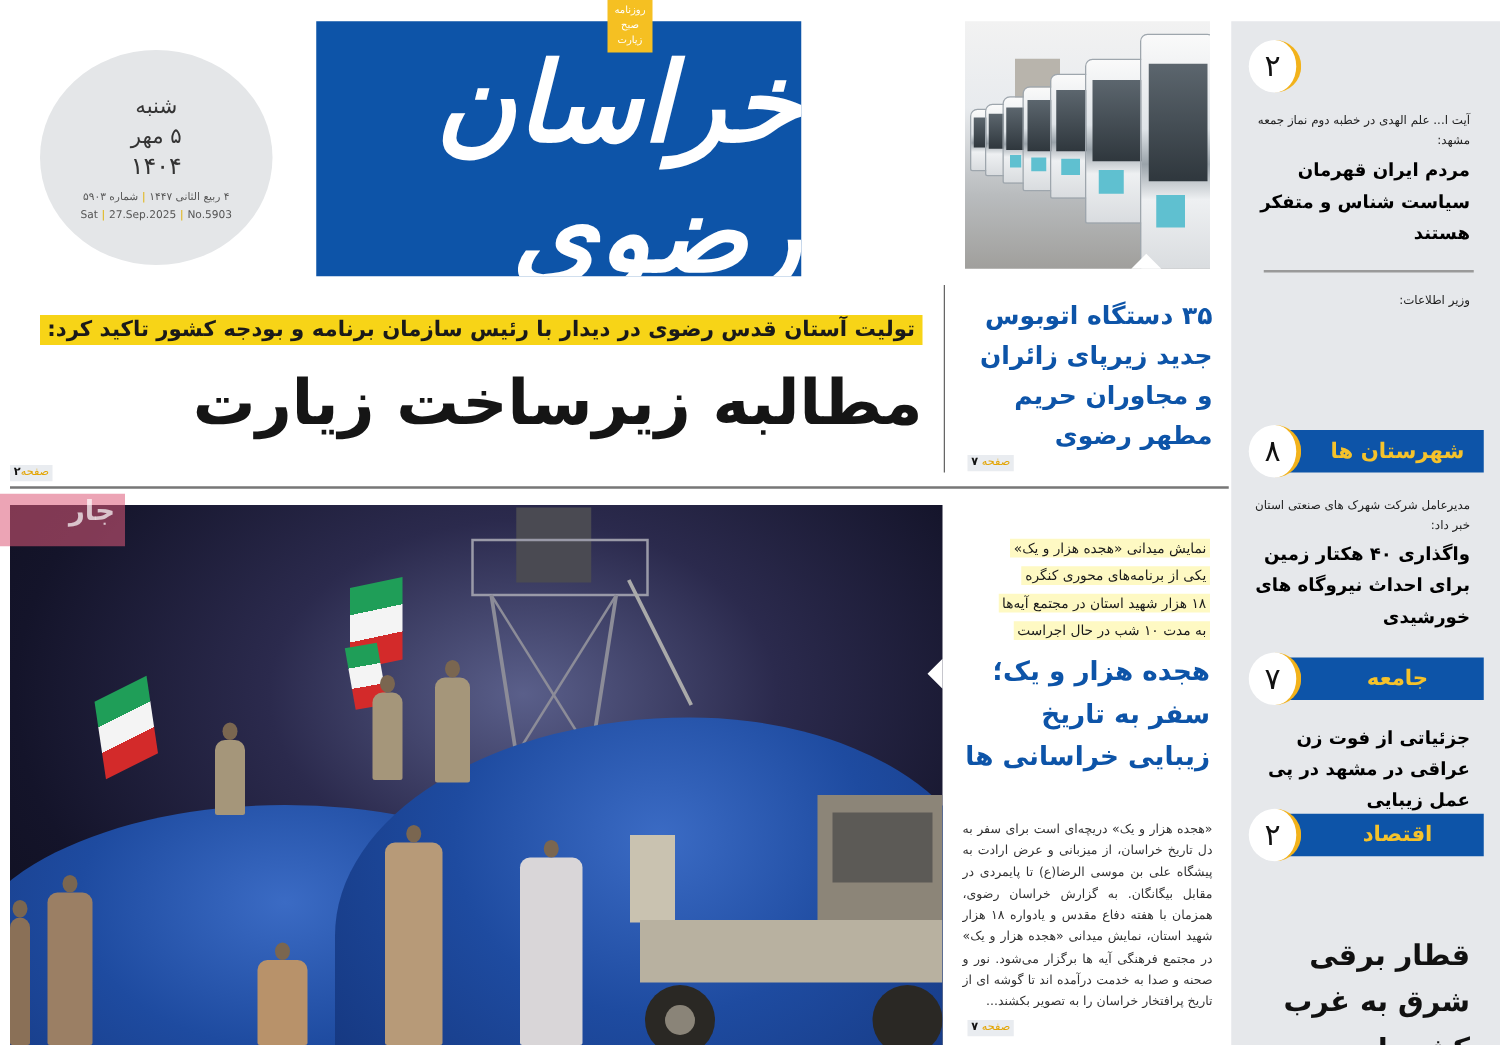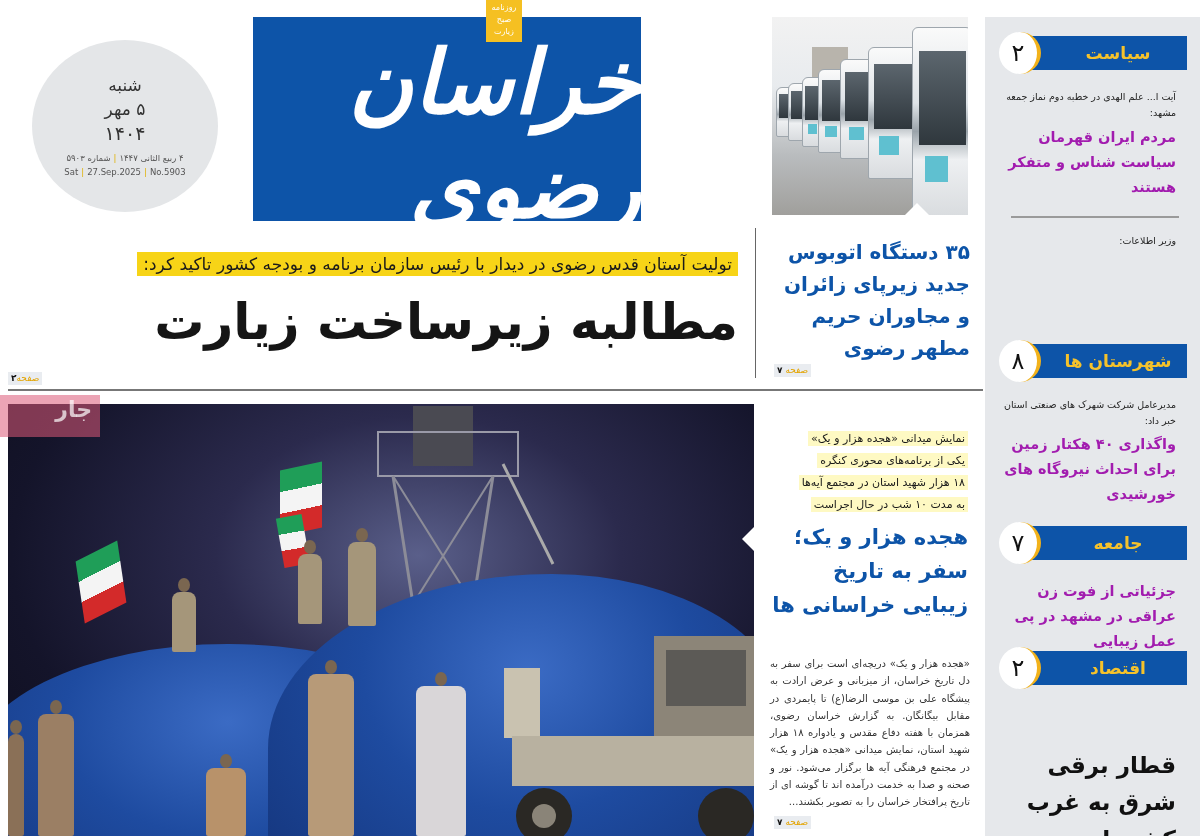--- a/index.html
+++ b/index.html
@@ -21,21 +21,21 @@
   .mast-tag { position: absolute; left: 486px; top: 0; width: 36px; height: 42px; background: #f5c022; color: #fff; font-size: 8px; line-height: 12px; text-align: center; padding-top: 2px; direction: rtl; z-index: 2; }
 
   
   .bus-photo { position: absolute; left: 772px; top: 17px; width: 196px; height: 198px; overflow: hidden; background: linear-gradient(180deg, #f2f2f2 0%, #e8ebee 35%, #b9bcbe 70%, #a09f9c 100%); }
   .bus { position: absolute; background: linear-gradient(180deg,#fafafa 0%,#dfe4e8 40%,#9aa3aa 55%,#eef0f2 70%,#d9dcdf 100%); border: 1px solid #9ea6ad; border-radius: 6px 6px 2px 2px; }
   .bus .glass { position: absolute; left: 10%; right: 8%; top: 12%; height: 50%; background: linear-gradient(180deg,#5c666e,#2f373d); }
   .bus .sign { position: absolute; left: 20%; width: 40%; top: 68%; height: 14%; background: #5fc0d0; }
   .bus-caret { position: absolute; left: 905px; top: 203px; width: 0; height: 0; border-left: 12px solid transparent; border-right: 12px solid transparent; border-bottom: 12px solid #fff; }
 
   
-  .kicker { position: absolute; right: 462px; top: 252px; background: #f7d417; font-size: 17px; font-weight: normal; padding: 1px 6px; line-height: 22px; white-space: nowrap; direction: rtl; }
+  .kicker { position: absolute; right: 462px; top: 252px; background: #f7d417; font-size: 17px; font-weight: bold; padding: 1px 6px; line-height: 22px; white-space: nowrap; direction: rtl; }
   .headline { position: absolute; right: 462px; top: 286px; font-size: 50px; font-weight: bold; line-height: 72px; white-space: nowrap; letter-spacing: -1px; direction: rtl; color: #151515; }
   .page-tag { position: absolute; background: #e9ecf0; font-size: 9px; padding: 0 3px; line-height: 13px; direction: rtl; }
   .page-tag .w { color: #e3a400; }
   .page-tag .n { color: #111; font-weight: bold; }
 
   .vline { position: absolute; width: 1px; background: #666; }
   .hline { position: absolute; height: 2px; background: #777; }
 
   
   .bus-story { position: absolute; left: 772px; top: 236px; width: 198px; color: #0d54a8; font-size: 20px; font-weight: bold; line-height: 32px; direction: rtl; text-align: right; }
@@ -57,21 +57,21 @@
   .story-title { position: absolute; left: 770px; top: 520px; width: 198px; color: #0d54a8; font-size: 21px; font-weight: bold; line-height: 34px; direction: rtl; text-align: right; }
   .story-body { position: absolute; left: 770px; top: 655px; width: 200px; font-size: 10px; line-height: 17.3px; color: #333; direction: rtl; text-align: justify; }
 
   
   .sidebar { position: absolute; left: 985px; top: 17px; width: 215px; height: 819px; background: #e6e8eb; }
   .sec-head { position: absolute; left: 14px; width: 188px; height: 40px; }
   .sec-head .bar { position: absolute; left: 26px; right: 0; top: 3px; height: 34px; background: #0d54a8; border-left: 4px solid #f2b21b; }
   .sec-head .bar span { position: absolute; left: 20px; right: 0; top: 0; line-height: 34px; text-align: center; color: #f5c22b; font-weight: bold; font-size: 17px; direction: rtl; }
   .sec-head .num { position: absolute; left: 0; top: -1px; width: 42px; height: 42px; border-radius: 50%; background: #ffffff; border-right: 4px solid #f2b21b; text-align: center; line-height: 42px; font-size: 24px; color: #111; }
   .sb-kicker { position: absolute; right: 24px; width: 180px; font-size: 9.5px; line-height: 16px; color: #222; direction: rtl; text-align: right; }
-  .sb-title { position: absolute; right: 24px; width: 180px; font-size: 14.5px; font-weight: bold; line-height: 25px; color: #a21caf; direction: rtl; text-align: right; }
+  .sb-title { position: absolute; right: 24px; width: 180px; font-size: 14.5px; font-weight: bold; line-height: 25px; color: #000000; direction: rtl; text-align: right; }
   .sb-big { position: absolute; right: 24px; width: 190px; font-size: 23px; font-weight: bold; line-height: 37px; color: #111; direction: rtl; text-align: right; }
   .sb-divider { position: absolute; left: 26px; width: 168px; height: 2px; background: #9a9a9a; }
 </style>
 </head>
 <body>
 
 <div class="date-circle">
   <div class="d1">شنبه</div>
   <div class="d2">۵ مهر</div>
   <div class="d3">۱۴۰۴</div>
@@ -177,23 +177,20 @@
 </div>
 <div class="story-title">هجده هزار و یک؛ سفر به تاریخ زیبایی خراسانی ها</div>
 <div class="story-body">«هجده هزار و یک» دریچه‌ای است برای سفر به دل تاریخ خراسان، از میزبانی و عرض ارادت به پیشگاه علی بن موسی الرضا(ع) تا پایمردی در مقابل بیگانگان. به گزارش خراسان رضوی، همزمان با هفته دفاع مقدس و یادواره ۱۸ هزار شهید استان، نمایش میدانی «هجده هزار و یک» در مجتمع فرهنگی آیه ها برگزار می‌شود. نور و صحنه و صدا به خدمت درآمده اند تا گوشه ای از تاریخ پرافتخار خراسان را به تصویر بکشند...</div>
 <div class="page-tag" style="left:774px; top:816px;">
   <span class="w">صفحه</span> <span class="n">۷</span>
 </div>
 
 <div class="sidebar">
 
   <div class="sec-head" style="top:16px;">
-    <div class="bar">
-        <span>سیاست</span>
-      </div>
     <div class="num">۲</div>
   </div>
   <div class="sb-kicker" style="top:72px;">آیت ا... علم الهدی در خطبه دوم نماز جمعه مشهد:</div>
   <div class="sb-title" style="top:108px;">مردم ایران قهرمان سیاست شناس و متفکر هستند</div>
   <div class="sb-divider" style="top:199px;"></div>
   <div class="sb-kicker" style="top:216px;">وزیر اطلاعات:</div>
 
   <div class="sec-head" style="top:324px;">
     <div class="bar">
         <span>شهرستان ها</span>

